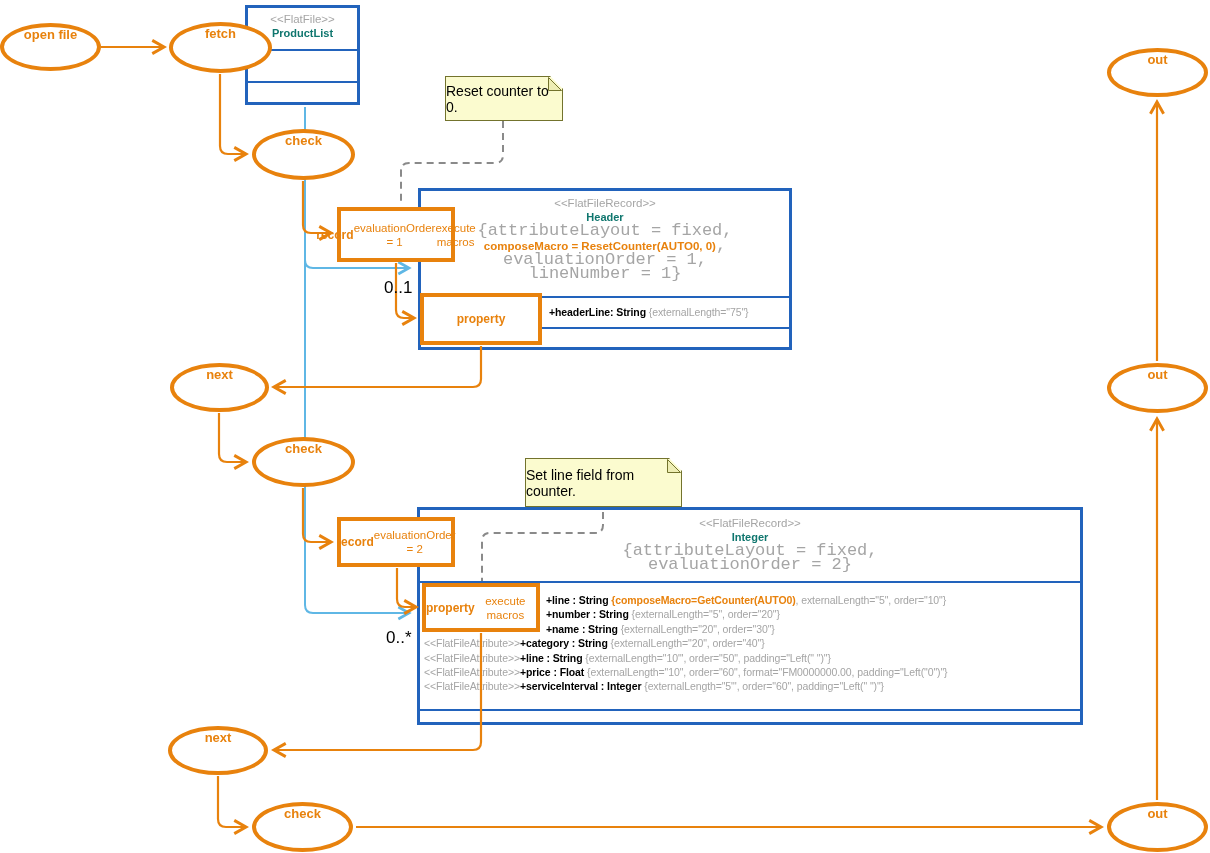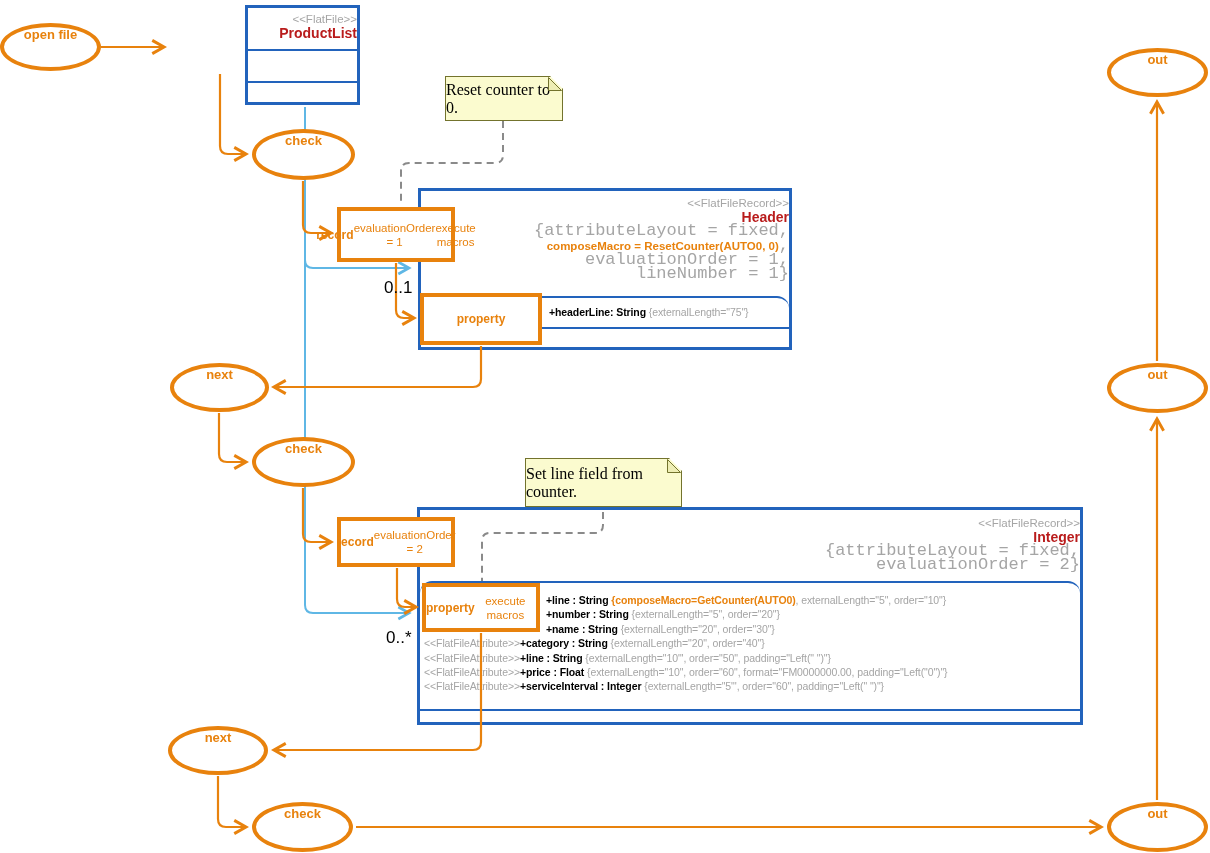--- a/index.html
+++ b/index.html
@@ -4,39 +4,39 @@
 <style>
   html,body{margin:0;padding:0;background:#fff;}
   #canvas{
     position:relative;width:1210px;height:853px;background:#ffffff;overflow:hidden;
     font-family:"Liberation Sans", sans-serif;
   }
   
   .cbox{position:absolute;z-index:1;background:#fff;border:3px solid #2263bc;box-sizing:border-box;display:flex;flex-direction:column;}
   #edges{position:absolute;left:0;top:0;z-index:2;}
   .note{position:absolute;z-index:3;background:#fbfbcf;border:1px solid #73732d;box-sizing:border-box;
-        display:flex;align-items:center;justify-content:center;font-size:16px;color:#000;
-        clip-path:polygon(0 0, calc(100% - 13px) 0, 100% 13px, 100% 100%, 0 100%);font-family:Liberation Serif, serif;}
+        display:flex;align-items:center;justify-content:center;font-size:14px;color:#000;
+        clip-path:polygon(0 0, calc(100% - 13px) 0, 100% 13px, 100% 100%, 0 100%);}
   .note .fold{position:absolute;top:0;right:0;line-height:0;}
   .obox{position:absolute;z-index:4;background:#fff;border:4px solid #e8820d;box-sizing:border-box;
         display:flex;flex-direction:row;align-items:center;justify-content:center;
         color:#e8820d;font-size:11.5px;text-align:center;line-height:14px;}
   .obox .t{font-weight:bold;font-size:12px;}
   .ellipse{position:absolute;z-index:4;background:#fff;border:4px solid #e8820d;border-radius:50%;
         box-sizing:border-box;display:flex;align-items:flex-start;justify-content:center;
         color:#e8820d;font-weight:bold;font-size:13px;}
   .mult{position:absolute;z-index:4;color:#000;font-size:17px;}
   
-  .ctitle{text-align:right;padding-top:6px;line-height:13.5px;}
+  .ctitle{text-align:center;padding-top:6px;line-height:13.5px;}
   .stereo{color:#a5a5a5;font-size:11.5px;}
-  .cname{color:#b91c1c;font-weight:bold;font-size:14px;}
+  .cname{color:#0f766e;font-weight:bold;font-size:11px;}
   .tag{color:#a5a5a5;font-size:17px;font-family:Liberation Mono, monospace;}
   .macro{color:#e8820d;font-weight:bold;font-size:11.5px;}
   .compartment{border-top:2px solid #2263bc;}
-  .attrs{overflow:hidden;border-radius:12px;}
+  .attrs{overflow:hidden;}
   .arow{white-space:nowrap;line-height:14.4px;font-size:10.5px;padding-left:4px;letter-spacing:-0.1px;}
   .arow .g{color:#a5a5a5;}
   .arow .k{color:#000;font-weight:bold;}
   .arow .o{color:#e8820d;font-weight:bold;}
   .indent{padding-left:126px;}
   .hrow{padding-left:128px;}
 </style>
 </head>
 <body>
 
@@ -150,20 +150,23 @@
     <div>evaluationOrder = 2</div>
   </div>
   <div class="obox" style="left:422px;top:583px;width:118px;height:49px;">
     <div class="t">property</div>
     <div>execute macros</div>
   </div>
 
   <div class="ellipse" style="left:0px;top:23px;width:101px;height:48px;">
       <span>open file</span>
     </div>
+  <div class="ellipse" style="left:169px;top:22px;width:103px;height:51px;">
+      <span>fetch</span>
+    </div>
   <div class="ellipse" style="left:252px;top:129px;width:103px;height:51px;">
       <span>check</span>
     </div>
   <div class="ellipse" style="left:170px;top:363px;width:99px;height:49px;">
       <span>next</span>
     </div>
   <div class="ellipse" style="left:252px;top:437px;width:103px;height:50px;">
       <span>check</span>
     </div>
   <div class="ellipse" style="left:168px;top:726px;width:100px;height:49px;">

